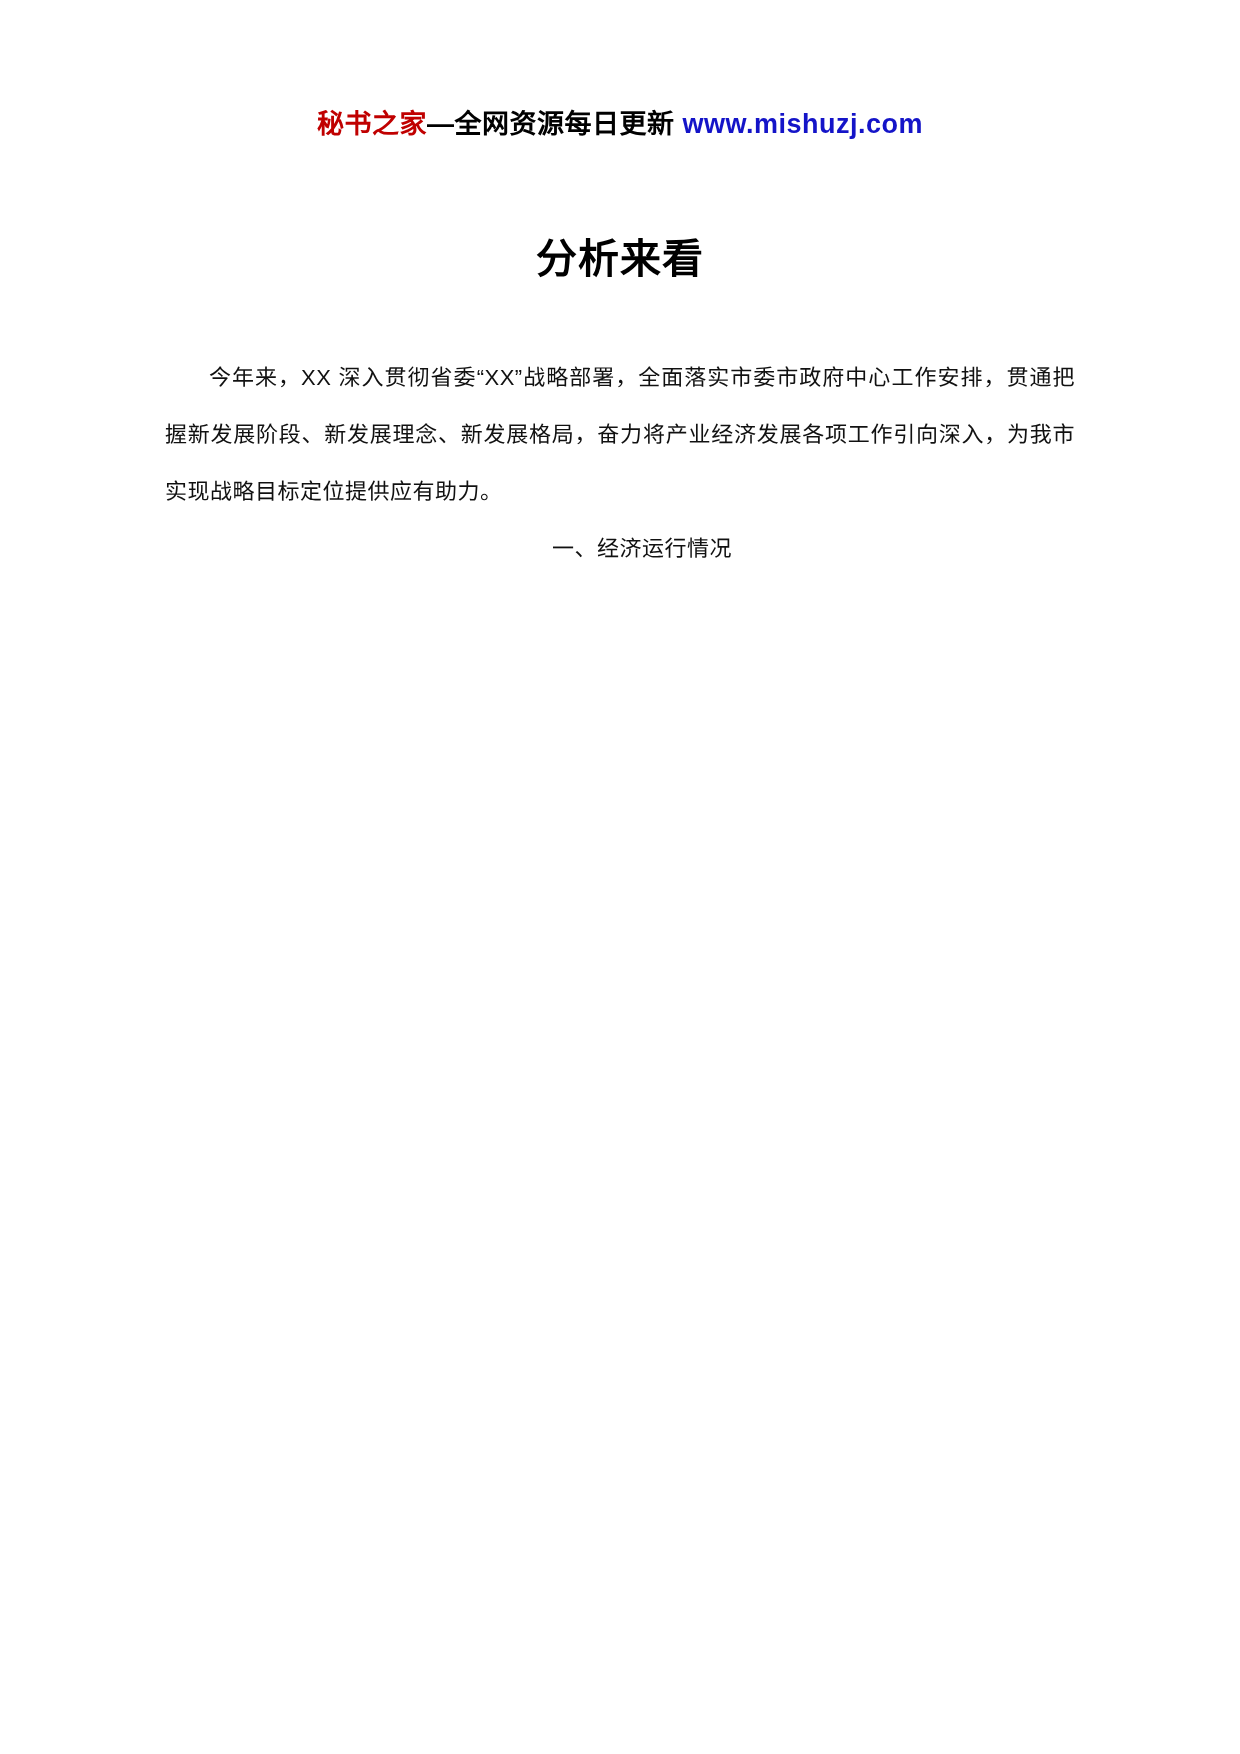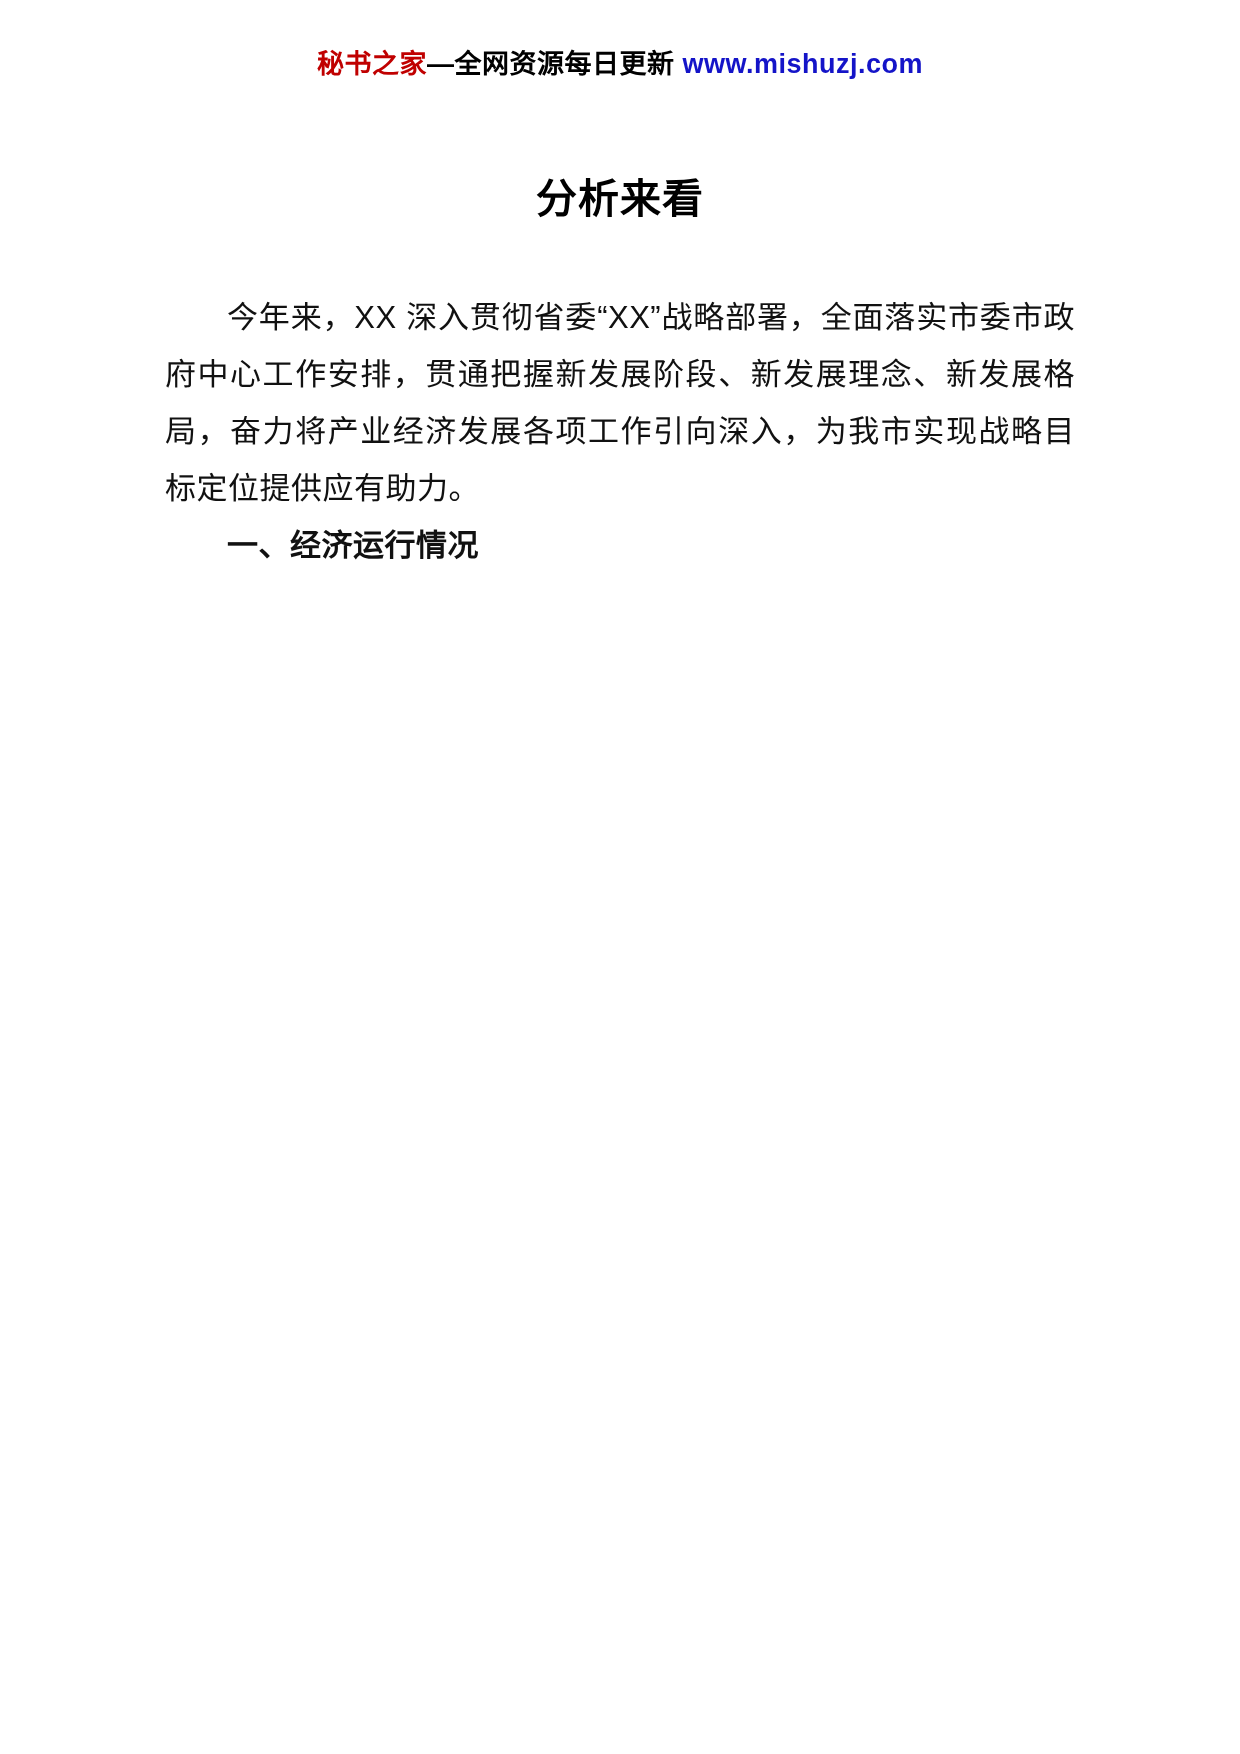--- a/index.html
+++ b/index.html
@@ -10,21 +10,21 @@
   body {
     width: 1240px;
     font-family: "Liberation Sans", "DejaVu Sans", sans-serif;
   }
   .page {
     position: relative;
     width: 1240px;
     height: 1754px;
     box-sizing: border-box;
     background: #ffffff;
-    padding: 42px 165px 60px 165px;
+    padding: 102px 165px 60px 165px;
     overflow: hidden;
   }
   .doc-header {
     text-align: center;
     font-size: 27px;
     font-weight: 700;
     letter-spacing: 0.5px;
     color: #000000;
     white-space: nowrap;
   }
@@ -46,31 +46,31 @@
     line-height: 64px;
     font-weight: 700;
     color: #000000;
     letter-spacing: 1px;
   }
   .doc-body {
     color: #111111;
   }
   .para {
     margin: 0;
-    font-size: 31px;
+    font-size: 22px;
     line-height: 57px;
     text-align: justify;
     text-indent: 2em;
     letter-spacing: 0.5px;
     color: #111111;
     word-break: break-all;
   }
   .para.heading {
-    font-weight: 700;
-    text-align: left;
+    font-weight: 400;
+    text-align: center;
   }
 </style>
 </head>
 <body>
 
 <div class="page">
 
   <div class="doc-header">
     <span class="brand">秘书之家</span><span class="tagline">—全网资源每日更新 </span><a class="url">www.mishuzj.com</a>
   </div>

